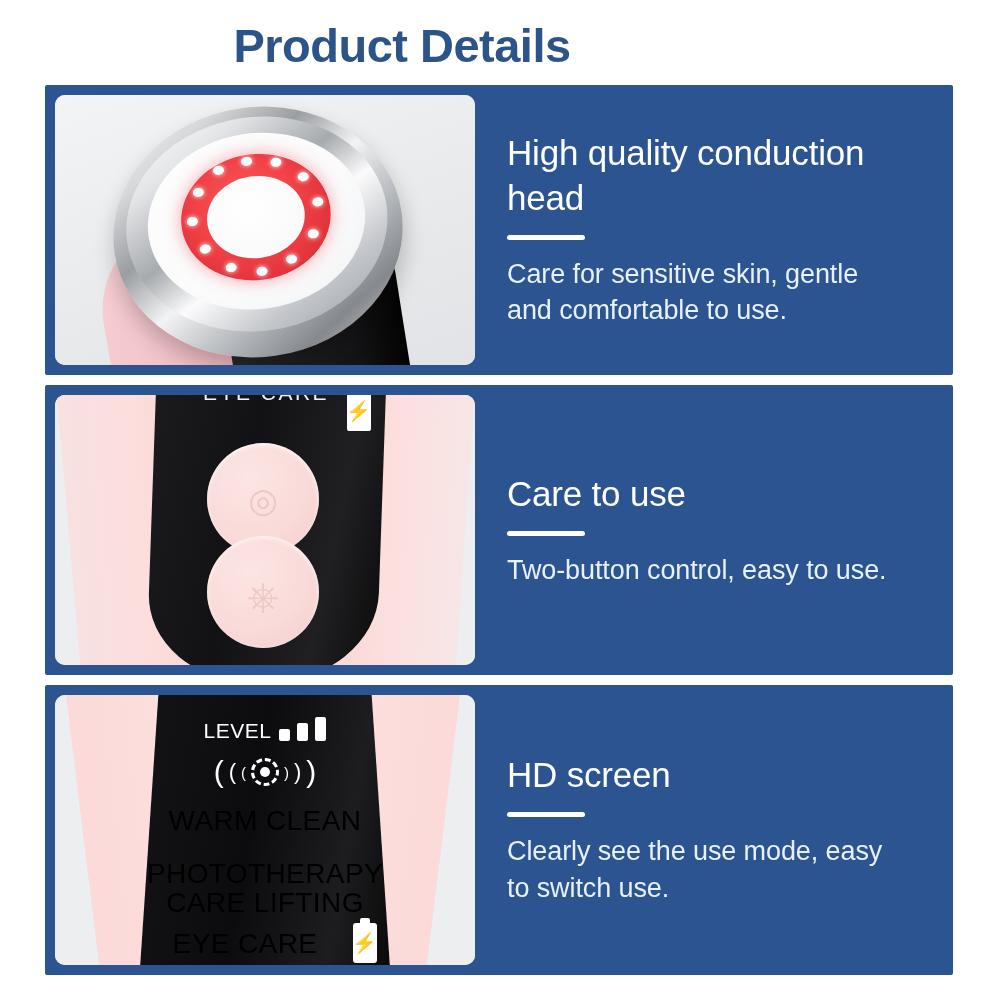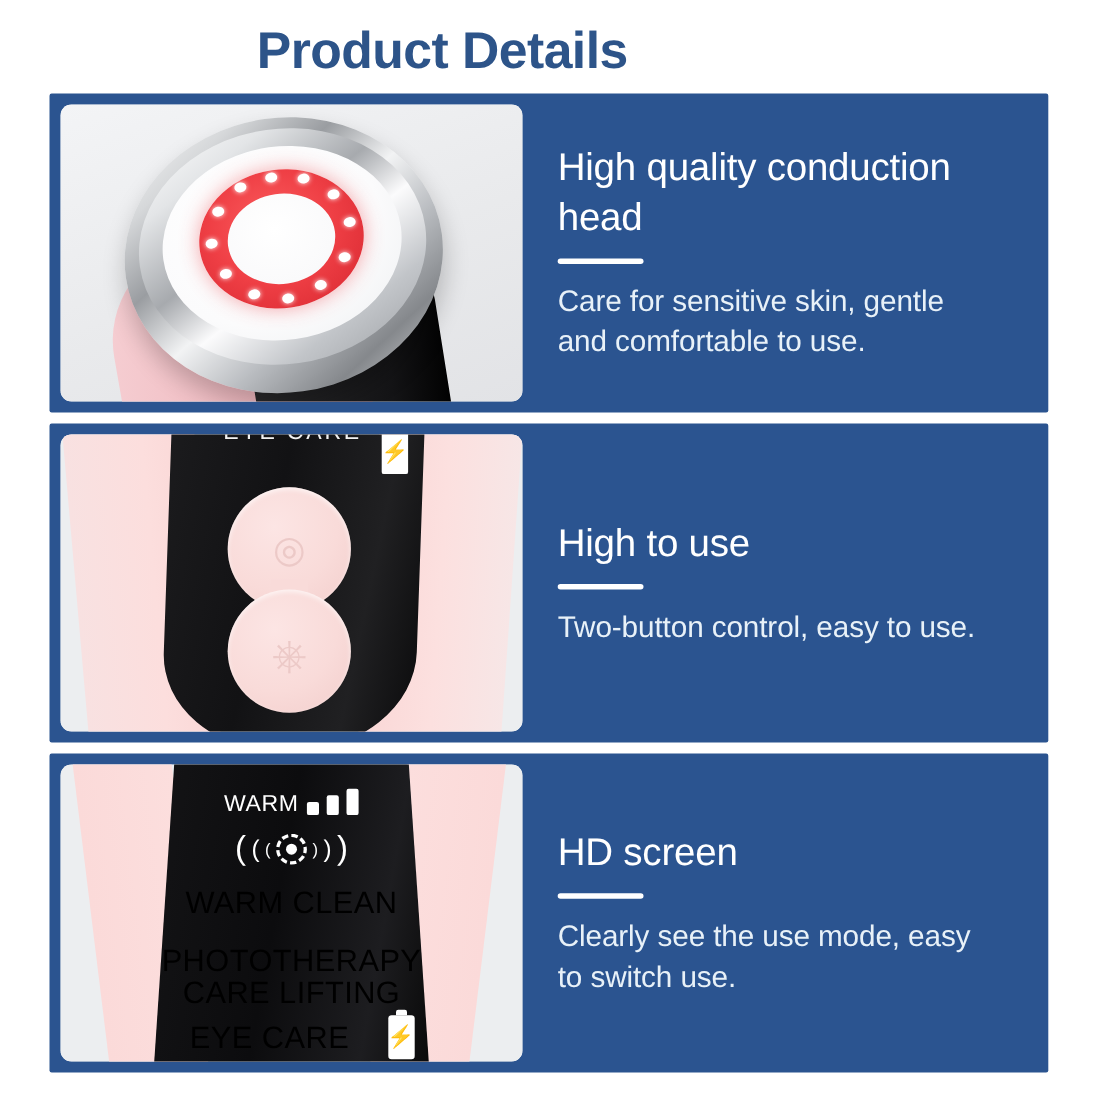--- a/index.html
+++ b/index.html
@@ -374,36 +374,36 @@
       </div>
       <div class="m2-pad">
         <div class="m2-circle top"></div>
         <div class="m2-waist"></div>
         <div class="m2-circle bot"></div>
         <div class="m2-ico top">◎</div>
         <div class="m2-ico bot">⎈</div>
       </div>
     </div>
     <div class="card-text">
-      <div class="card-heading">High to use</div>
+      <div class="card-heading">Care to use</div>
       <div class="card-divider"></div>
       <div class="card-body">Two-button control, easy to use.</div>
     </div>
   </div>
 
   <div class="card" id="card-2">
     <div class="card-media">
       <div class="m3-bg"></div>
       <div class="m3-pinkL"></div>
       <div class="m3-pinkR"></div>
       <div class="m3-body"></div>
       <div class="m3-screen">
 
         <div class="m3-level-row">
-          <span class="m3-level-text">WARM</span>
+          <span class="m3-level-text">LEVEL</span>
           <span class="m3-bar b1"></span>
           <span class="m3-bar b2"></span>
           <span class="m3-bar b3"></span>
         </div>
 
         <div class="m3-wave">
           <span class="m3-paren">(</span>
           <span class="m3-paren s">(</span>
           <span class="m3-paren xs">(</span>
           <span class="m3-target"></span>

